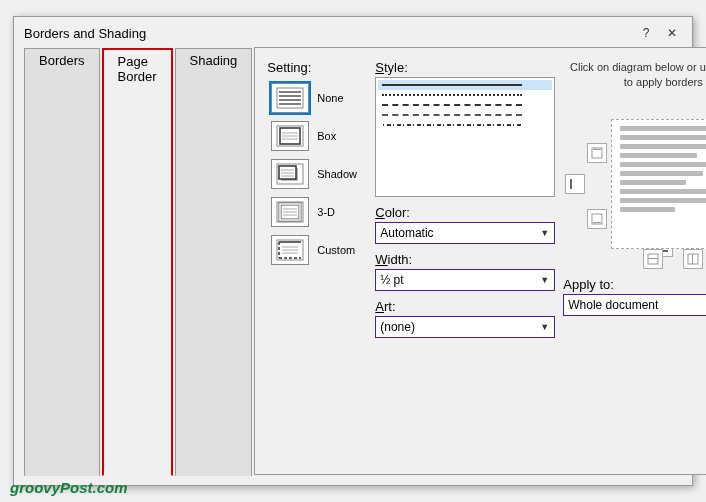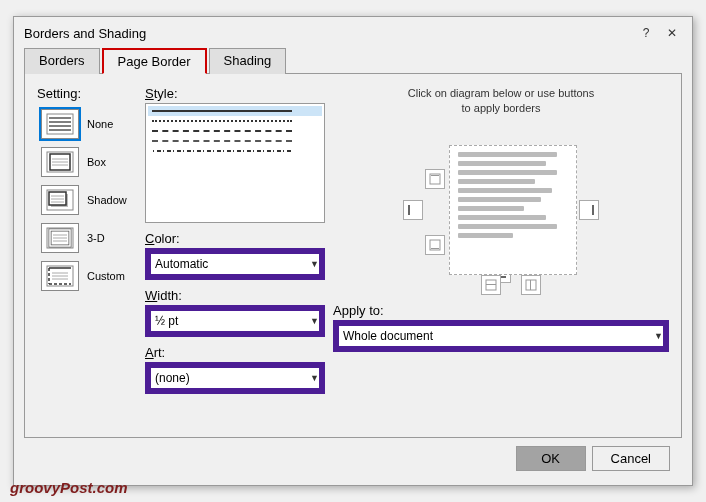--- a/index.html
+++ b/index.html
@@ -48,21 +48,21 @@
       cursor: pointer;
       font-size: 12px;
       color: #333;
       background: none;
       border: none;
     }
     .dialog-content {
       padding: 0 10px 10px 10px;
       flex: 1;
       display: flex;
-      flex-direction: column;
+      flex-direction: row;
     }
     
     .tabs {
       display: flex;
       gap: 0;
       margin-bottom: 0;
     }
     .tab {
       padding: 4px 14px;
       border: 1px solid #999;
@@ -73,21 +73,20 @@
       margin-right: 2px;
       position: relative;
       top: 1px;
     }
     .tab.active {
       background: #f0f0f0;
       border: 2px solid #cc0000;
       border-bottom: 1px solid #f0f0f0;
       z-index: 2;
       font-weight: normal;
-      text-align: center;
     }
     .tab-panel {
       border: 1px solid #999;
       background: #f0f0f0;
       padding: 12px;
       flex: 1;
       display: flex;
       flex-direction: row;
       gap: 8px;
     }
@@ -171,21 +170,21 @@
       right: 6px;
       top: 50%;
       transform: translateY(-50%);
       font-size: 9px;
       pointer-events: none;
       color: #333;
     }
     .select-wrapper select {
       width: 100%;
       padding: 3px 20px 3px 4px;
-      border: 6px solid #4c1d95;
+      border: 1px solid #4c1d95;
       background: white;
       font-size: 12px;
       -webkit-appearance: none;
       appearance: none;
       cursor: pointer;
     }
     
     .preview-col {
       flex: 1;
       display: flex;
@@ -245,21 +244,21 @@
     }
     .btn-primary {
       background: #a3a3a3;
     }
     .watermark {
       position: fixed;
       bottom: 6px;
       left: 10px;
       font-size: 15px;
       font-weight: bold;
-      color: #7f1d1d;
+      color: #15803d;
       font-style: italic;
     }
     .scrollbar-visible::-webkit-scrollbar { width: 12px; }
     .scrollbar-visible::-webkit-scrollbar-track { background: #f0f0f0; border: 1px solid #ccc; }
     .scrollbar-visible::-webkit-scrollbar-thumb { background: #c0c0c0; border: 1px solid #999; }
   </style>
 </head>
 <body>
 
 <div class="dialog">

